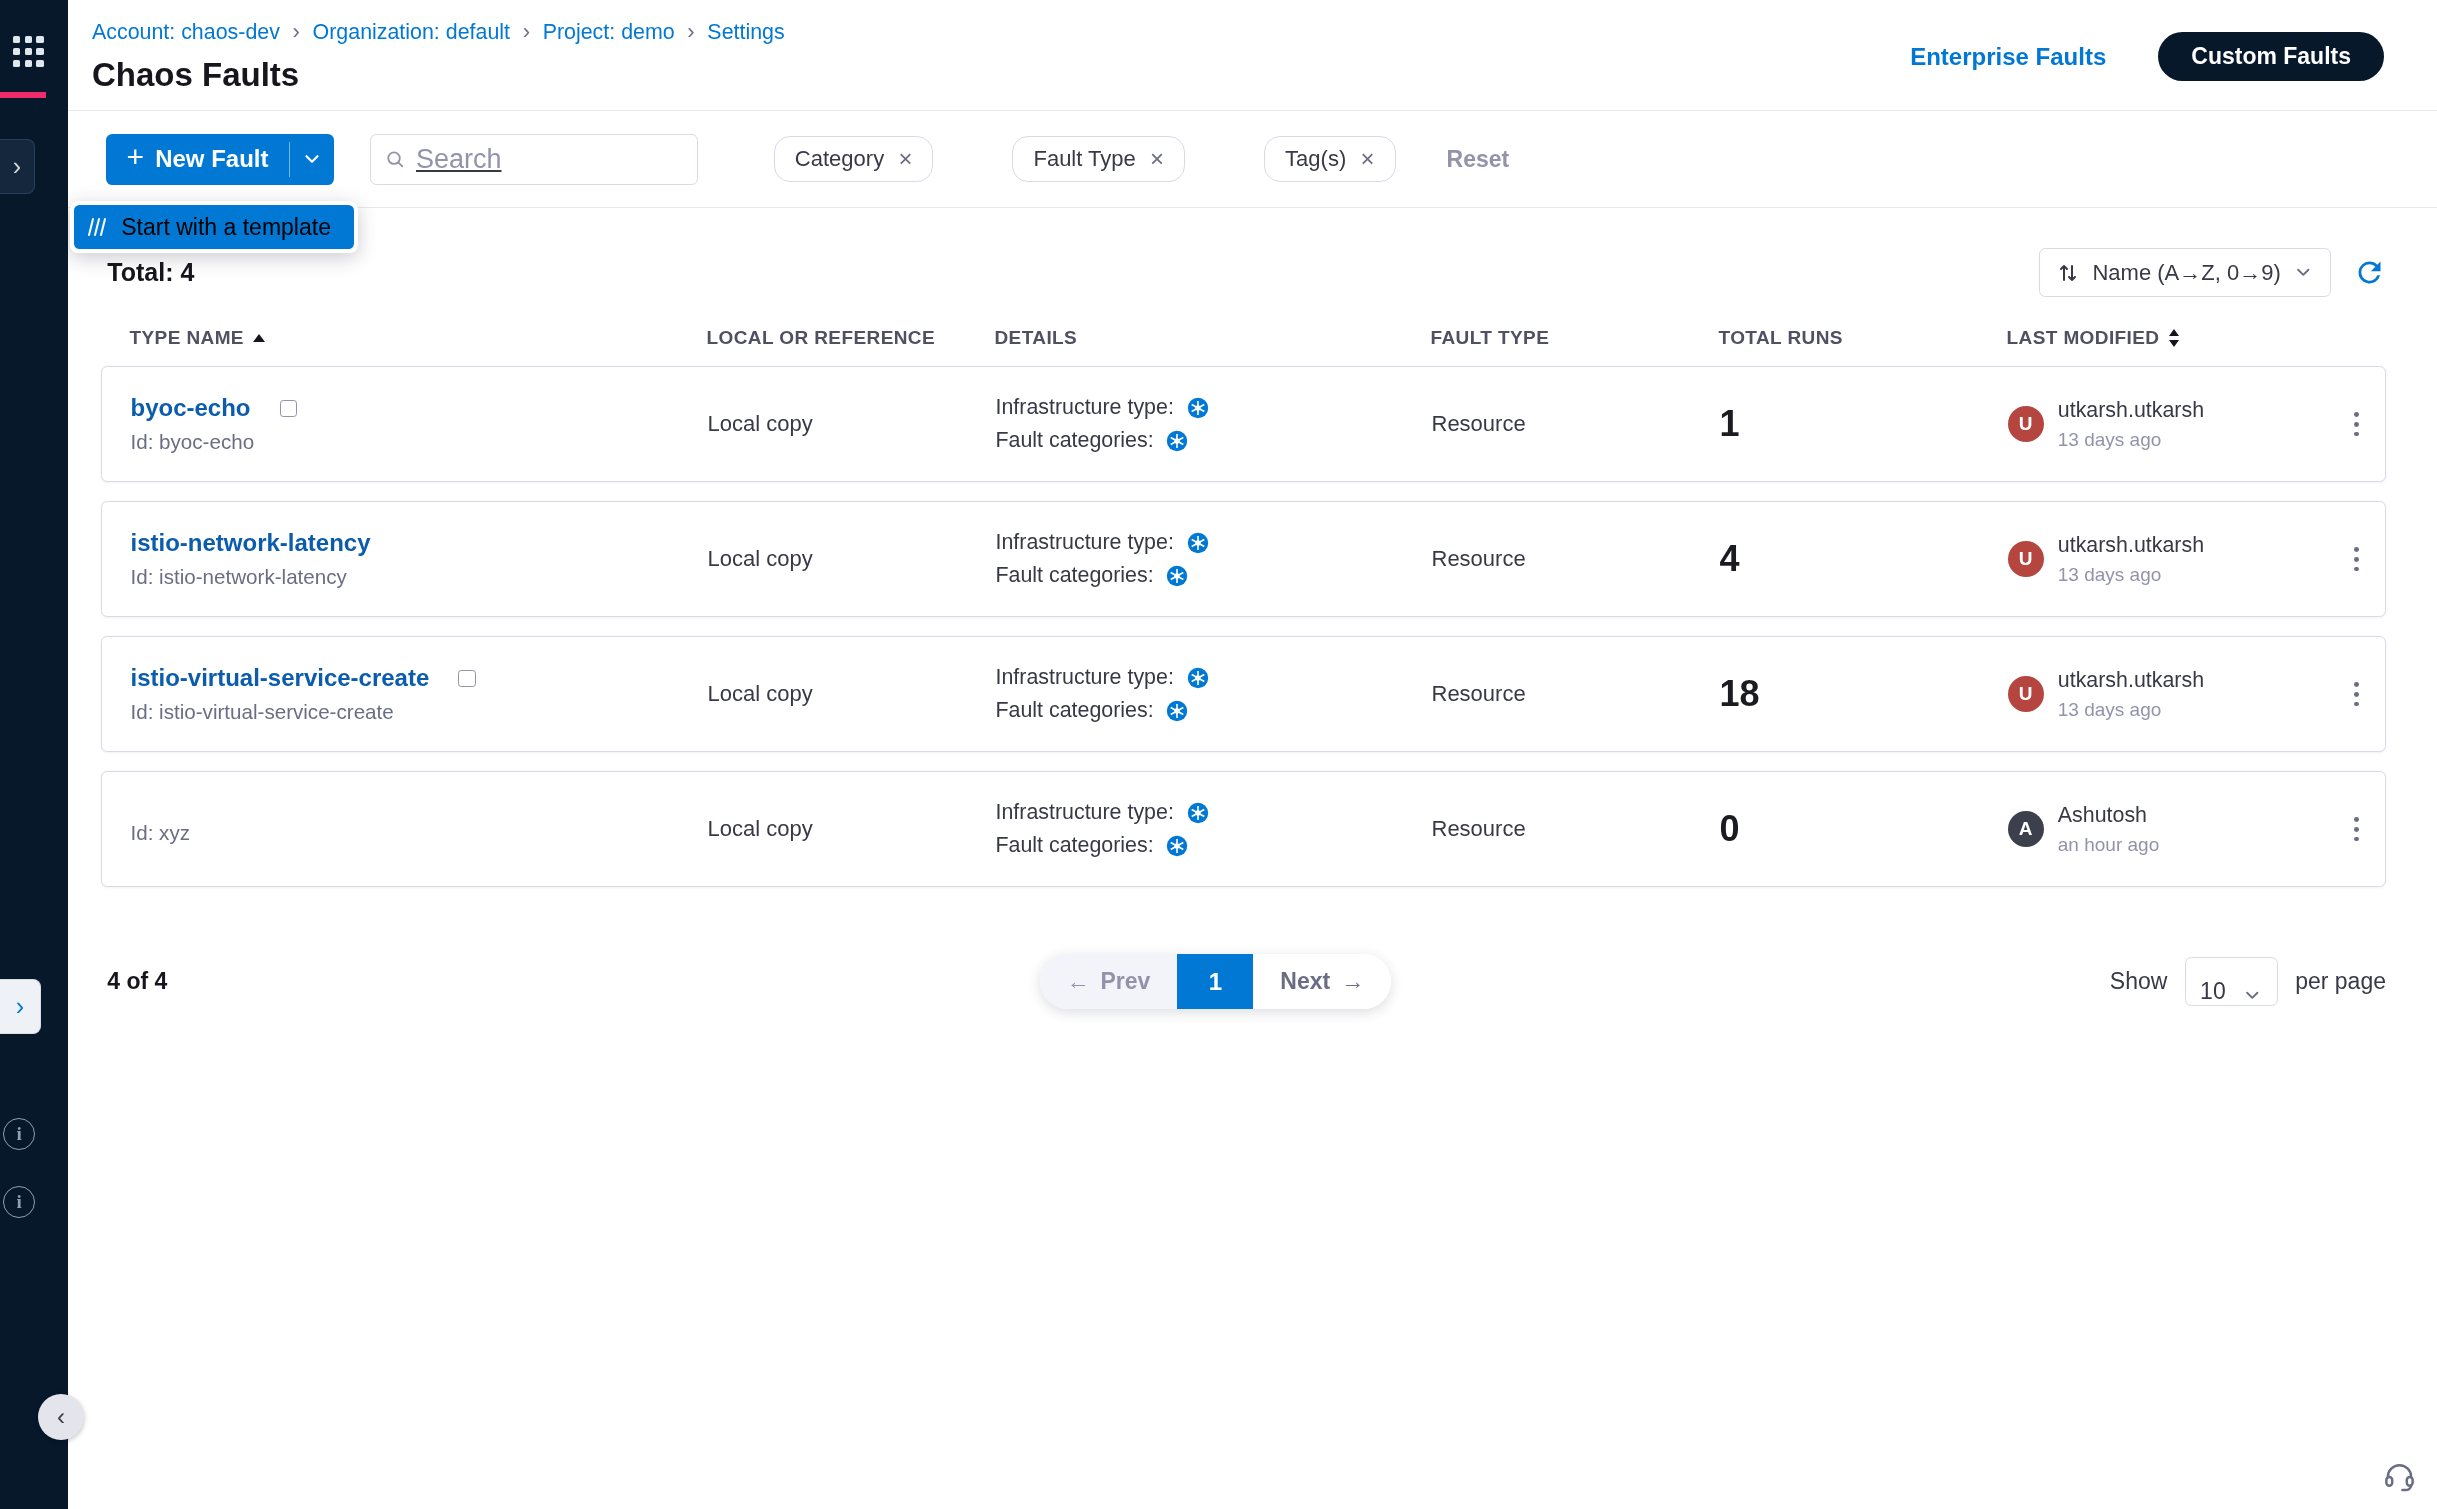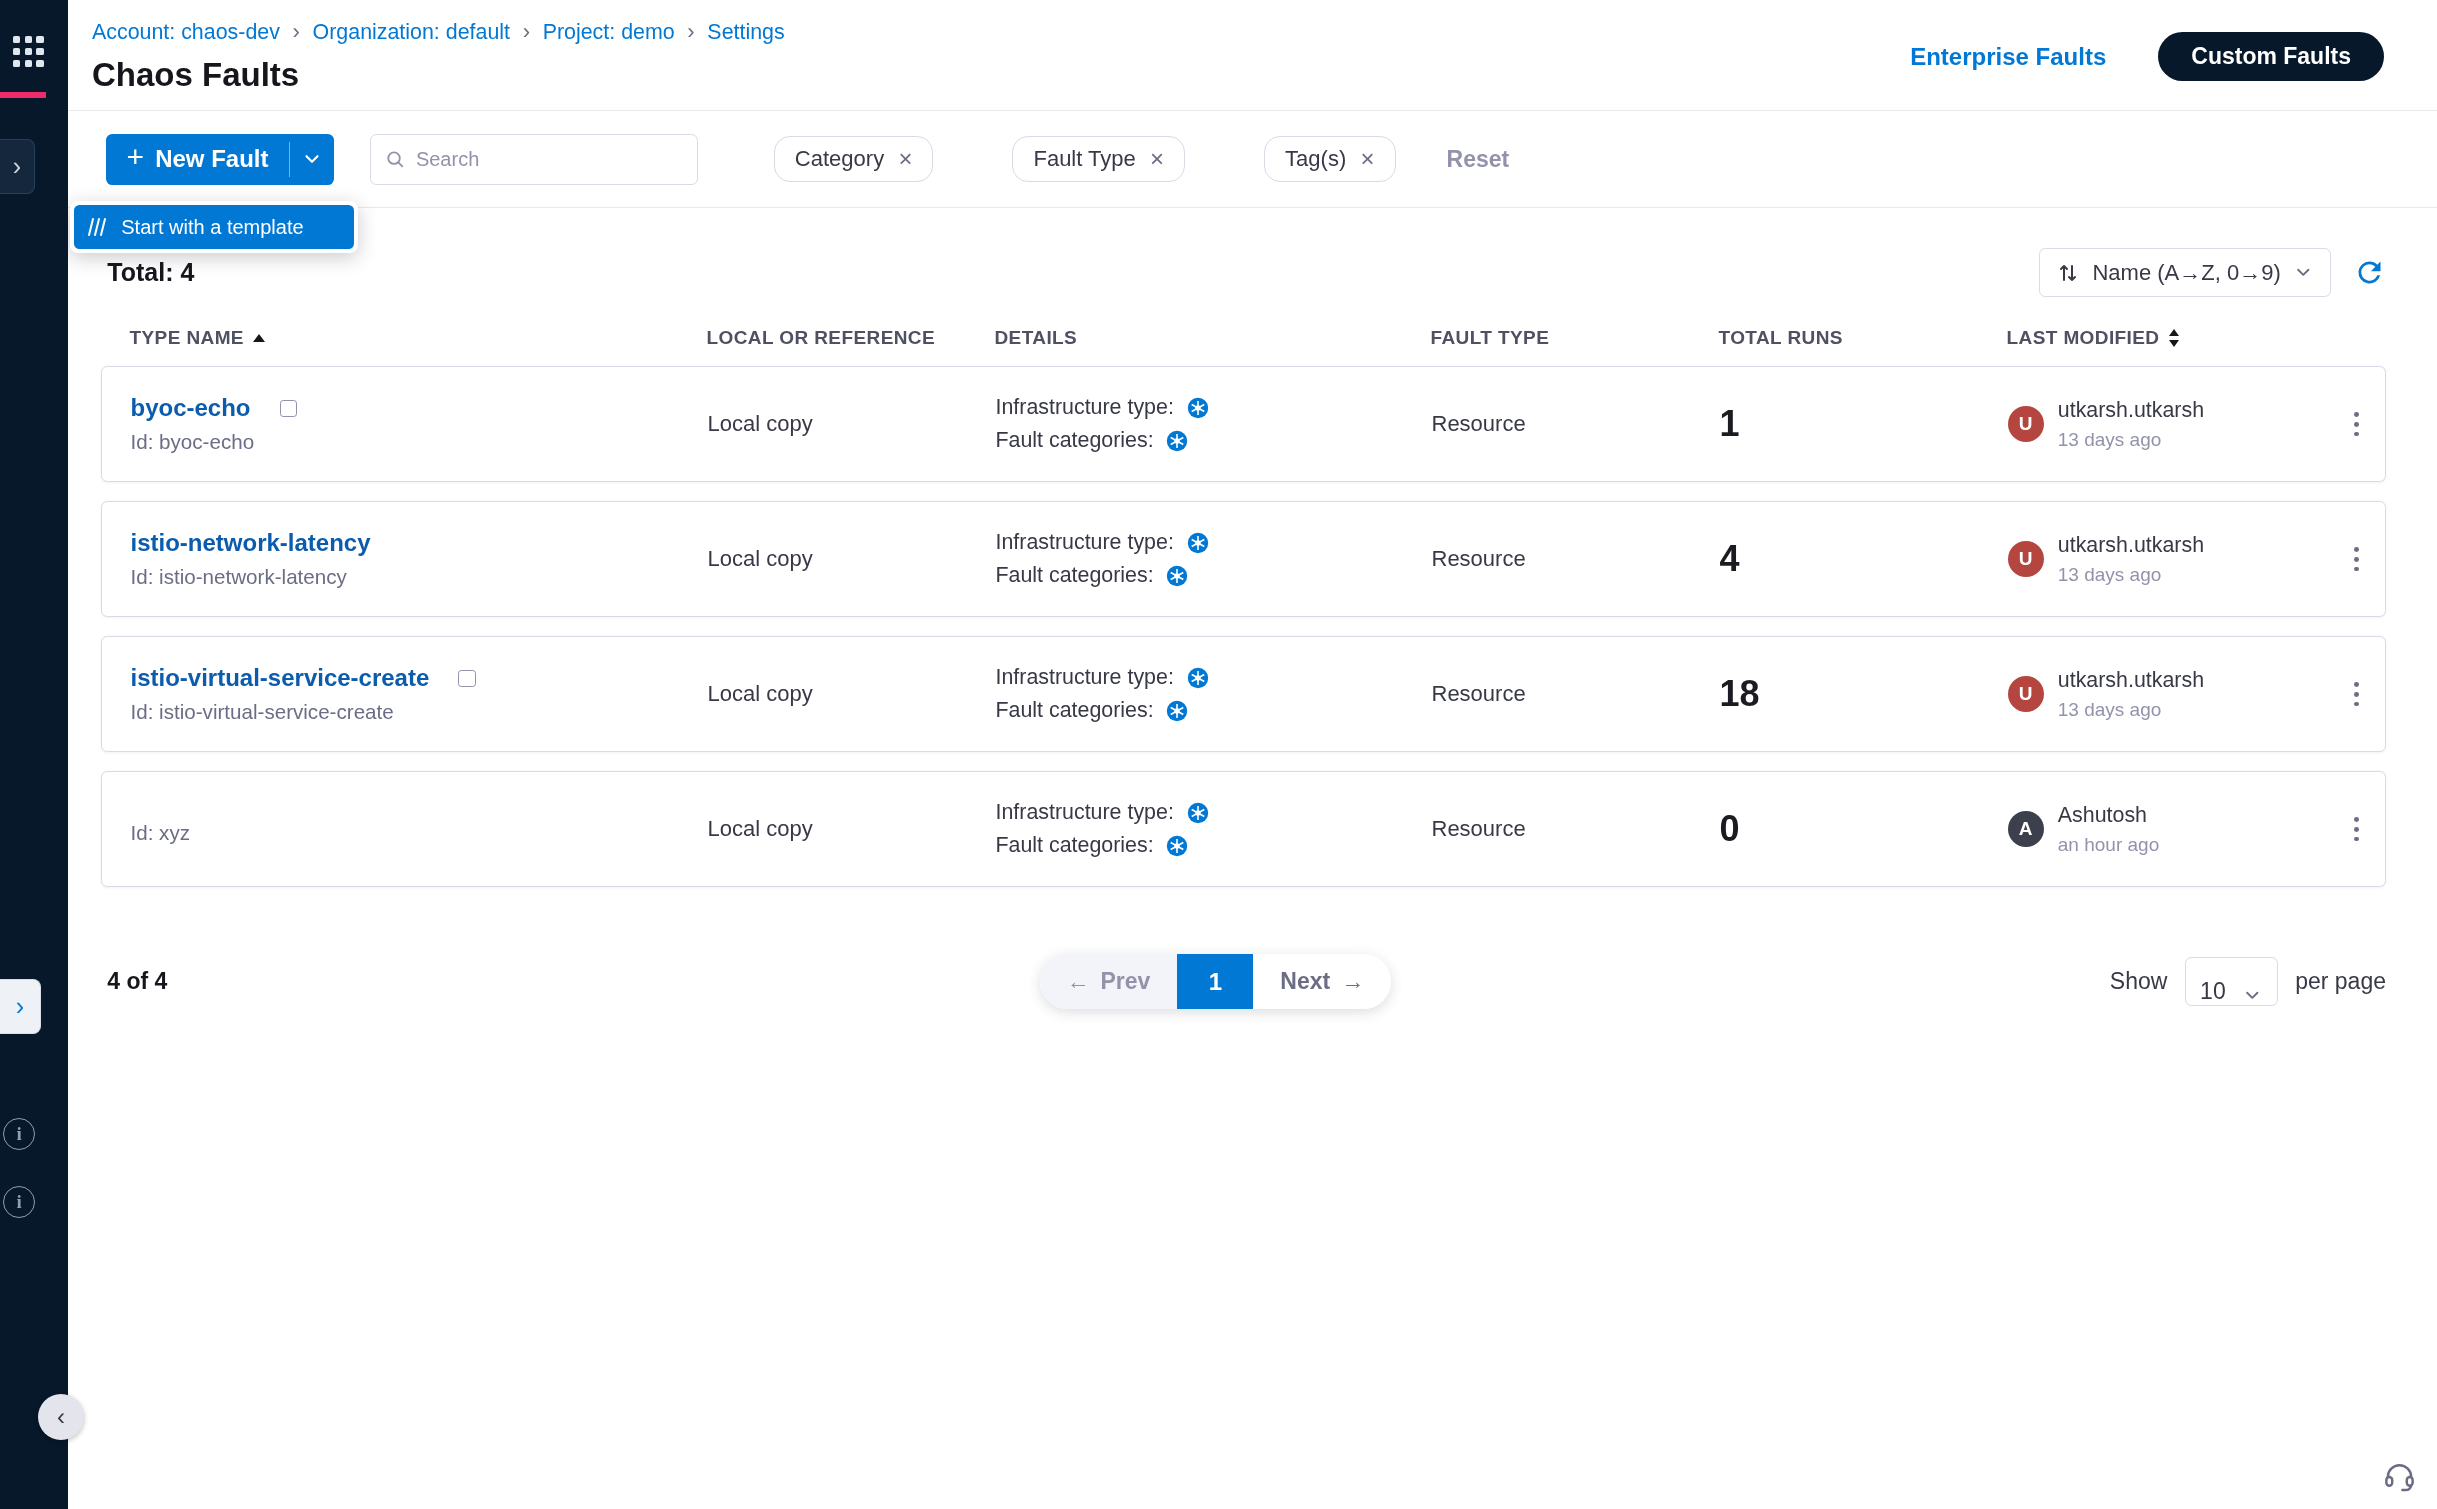--- a/index.html
+++ b/index.html
@@ -35,30 +35,30 @@
   .custom-btn { background: #07182b; color: #fff; font-size: 23px; font-weight: 600; padding: 0 33px; height: 49px; border: none; border-radius: 24.6px; cursor: pointer; font-family: inherit; }
 
   
   .toolbar { position: relative; display: flex; align-items: center; height: 97px; padding: 0 38px; border-bottom: 0.8px solid #e8e8ee; background: #fff; }
   .new-fault { display: flex; align-items: stretch; height: 51px; background: #0278d5; border-radius: 6.3px; color: #fff; cursor: pointer; overflow: hidden; }
   .new-fault .label-part { display: flex; align-items: center; gap: 11px; padding: 0 20.6px; font-size: 24px; font-weight: 600; }
   .plus { font-size: 30px; font-weight: 400; line-height: 1; margin-top: -3.2px; }
   .new-fault .split { width: 0.8px; background: rgba(255,255,255,.45); margin: 8px 0; }
   .new-fault .caret-part { display: flex; align-items: center; justify-content: center; width: 44px; }
   .search-box { margin-left: 36px; width: 328px; height: 51px; border: 0.8px solid #d9dae5; border-radius: 6.3px; display: flex; align-items: center; padding: 0 14.3px; gap: 11px; background: #fff; }
-  .search-box input { border: none; outline: none; font-size: 20px; color: #383946; width: 100%; font-family: inherit; background: transparent; }
+  .search-box input { border: none; outline: none; font-size: 27px; color: #383946; width: 100%; font-family: inherit; background: transparent; text-decoration: underline; }
   .search-box input::placeholder { color: #9293ab; }
   .chips { display: flex; align-items: center; gap: 38px; margin-left: 35px; }
   .chip { height: 46px; border: 0.8px solid #d9dae5; border-radius: 16px; display: flex; align-items: center; gap: 14.3px; padding: 0 20px; font-size: 22px; color: #383946; background: #fff; cursor: pointer; margin-left: 41px; }
   .chip .x { color: #6b6d85; font-size: 24px; line-height: 1; cursor: pointer; }
   .reset-btn { margin-left: 51px; color: #9293ab; font-size: 23px; font-weight: 600; cursor: pointer; }
 
   
   .template-pop { position: absolute; left: 1.6px; top: 201px; width: 288px; background: #fff; border-radius: 8px; box-shadow: 0 4.8px 19px rgba(40,41,61,.24); padding: 4px; z-index: 30; }
-  .template-item { display: flex; align-items: center; gap: 12.7px; background: #0278d5; border-radius: 5.5px; color: #ffffff; font-size: 20px; height: 44px; padding: 0 16px 0 11px; cursor: pointer; white-space: nowrap; }
+  .template-item { display: flex; align-items: center; gap: 12.7px; background: #0278d5; border-radius: 5.5px; color: #000000; font-size: 23px; height: 44px; padding: 0 16px 0 11px; cursor: pointer; white-space: nowrap; }
 
   
   .content { padding: 40px 52px 0 33px; }
   .summary-row { display: flex; align-items: center; justify-content: space-between; }
   .total { font-size: 25px; font-weight: 700; color: #16161c; padding-left: 6.3px; }
   .sort-group { display: flex; align-items: center; gap: 22px; }
   .sort-btn { height: 49px; border: 0.8px solid #d9dae5; border-radius: 6.3px; background: #fff; display: flex; align-items: center; gap: 12.7px; padding: 0 16px; font-size: 22px; color: #383946; cursor: pointer; font-family: inherit; }
   .refresh-btn { display: flex; cursor: pointer; background: none; border: none; }
 
   .grid-cols { display: grid; grid-template-columns: 577px 288px 436px 288px 288px 1fr 57px; align-items: center; }

